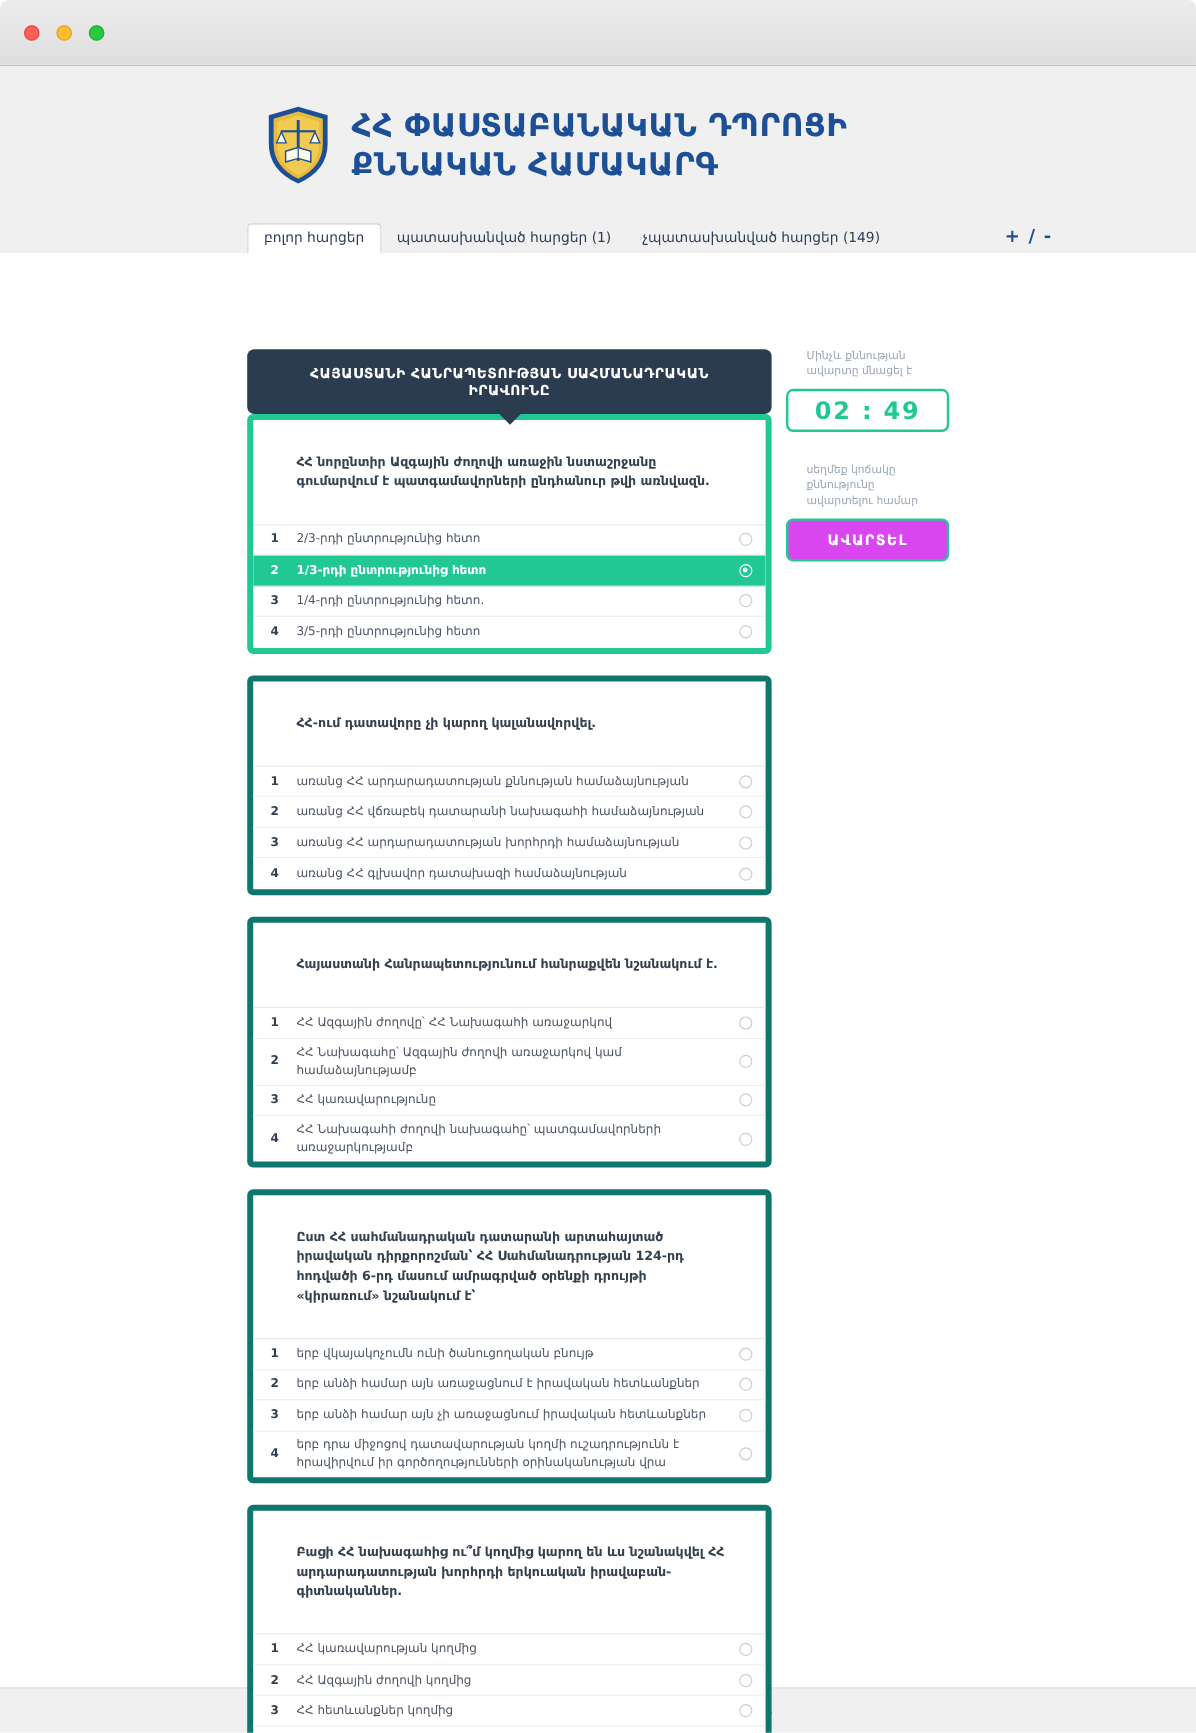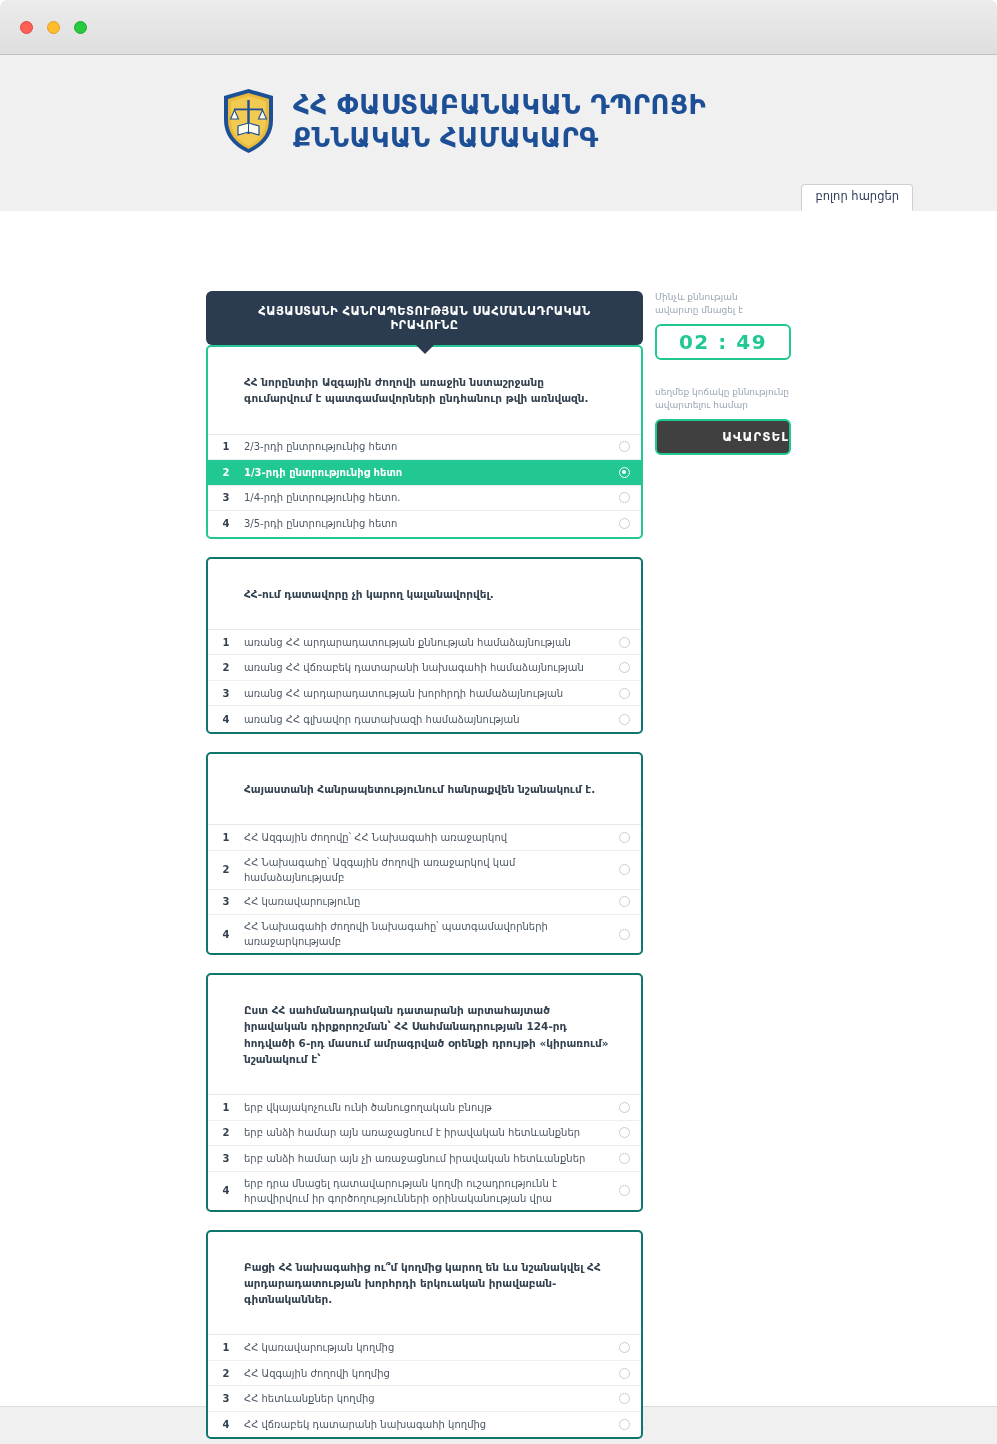--- a/index.html
+++ b/index.html
@@ -65,22 +65,21 @@
 
   
   .tabbar {
     position: absolute;
     left: 0; bottom: 0;
     width: 997px;
     height: 27px;
     display: flex;
     align-items: flex-end;
     padding-left: 206px;
-    padding-right: 84px;
-    flex-direction: column;
+    padding-right: 120px;
   }
   .tab {
     font-size: 11.5px;
     color: #2d3d56;
     padding: 6px 13px 7px 13px;
     line-height: 1;
     white-space: nowrap;
     cursor: pointer;
   }
   .tab.active {
@@ -145,21 +144,21 @@
     bottom: -9px;
     margin-left: -9px;
     width: 0; height: 0;
     border-left: 9px solid transparent;
     border-right: 9px solid transparent;
     border-top: 9px solid #2b3c50;
   }
 
   
   .qcard {
-    border: 2px solid #0f766e;
+    border: 5px solid #0f766e;
     border-radius: 5px;
     background: #ffffff;
     margin-bottom: 18px;
     overflow: hidden;
   }
   .qcard.highlight { border-color: #21c894; }
 
   .qtext {
     font-size: 10.5px;
     color: #33414f;
@@ -228,44 +227,45 @@
     background: #ffffff;
   }
 
   
   .side-label {
     font-size: 9px;
     color: #9aa6b4;
     line-height: 1.45;
     margin-bottom: 7px;
     white-space: pre-line;
+    margin-left: 17px;
   }
   .timer-box {
     border: 2px solid #21c894;
     border-radius: 6px;
     height: 36px;
     display: flex;
     align-items: center;
     justify-content: center;
     margin-bottom: 26px;
   }
   .timer-value {
     color: #21c894;
     font-size: 20px;
     font-weight: bold;
     letter-spacing: 1.5px;
   }
   .finish-btn {
-    background: #404040;
+    background: #d946ef;
     border: 2px solid #21c894;
     border-radius: 6px;
     height: 36px;
     display: flex;
     align-items: center;
-    justify-content: flex-end;
+    justify-content: center;
     cursor: pointer;
   }
   .finish-btn-label {
     color: #ffffff;
     font-size: 12px;
     font-weight: bold;
     letter-spacing: 1px;
   }
 
   
@@ -447,21 +447,21 @@
               </div>
               <div class="arow">
                 <div class="anum">3</div>
                 <div class="alabel">երբ անձի համար այն չի առաջացնում իրավական հետևանքներ</div>
                 <div class="radio">
                   <span class="radio-dot"></span>
                 </div>
               </div>
               <div class="arow">
                 <div class="anum">4</div>
-                <div class="alabel">երբ դրա մնացել դատավարության կողմի ուշադրությունն է հրավիրվում իր գործողությունների օրինականության վրա</div>
+                <div class="alabel">երբ դրա միջոցով դատավարության կողմի ուշադրությունն է հրավիրվում իր գործողությունների օրինականության վրա</div>
                 <div class="radio">
                   <span class="radio-dot"></span>
                 </div>
               </div>
             </div>
           </div>
           <div class="qcard">
             <div class="qtext">Բացի ՀՀ նախագահից ու՞մ կողմից կարող են ևս նշանակվել ՀՀ արդարադատության խորհրդի երկուական իրավաբան-գիտնականներ.</div>
             <div class="answers">
               <div class="arow">

